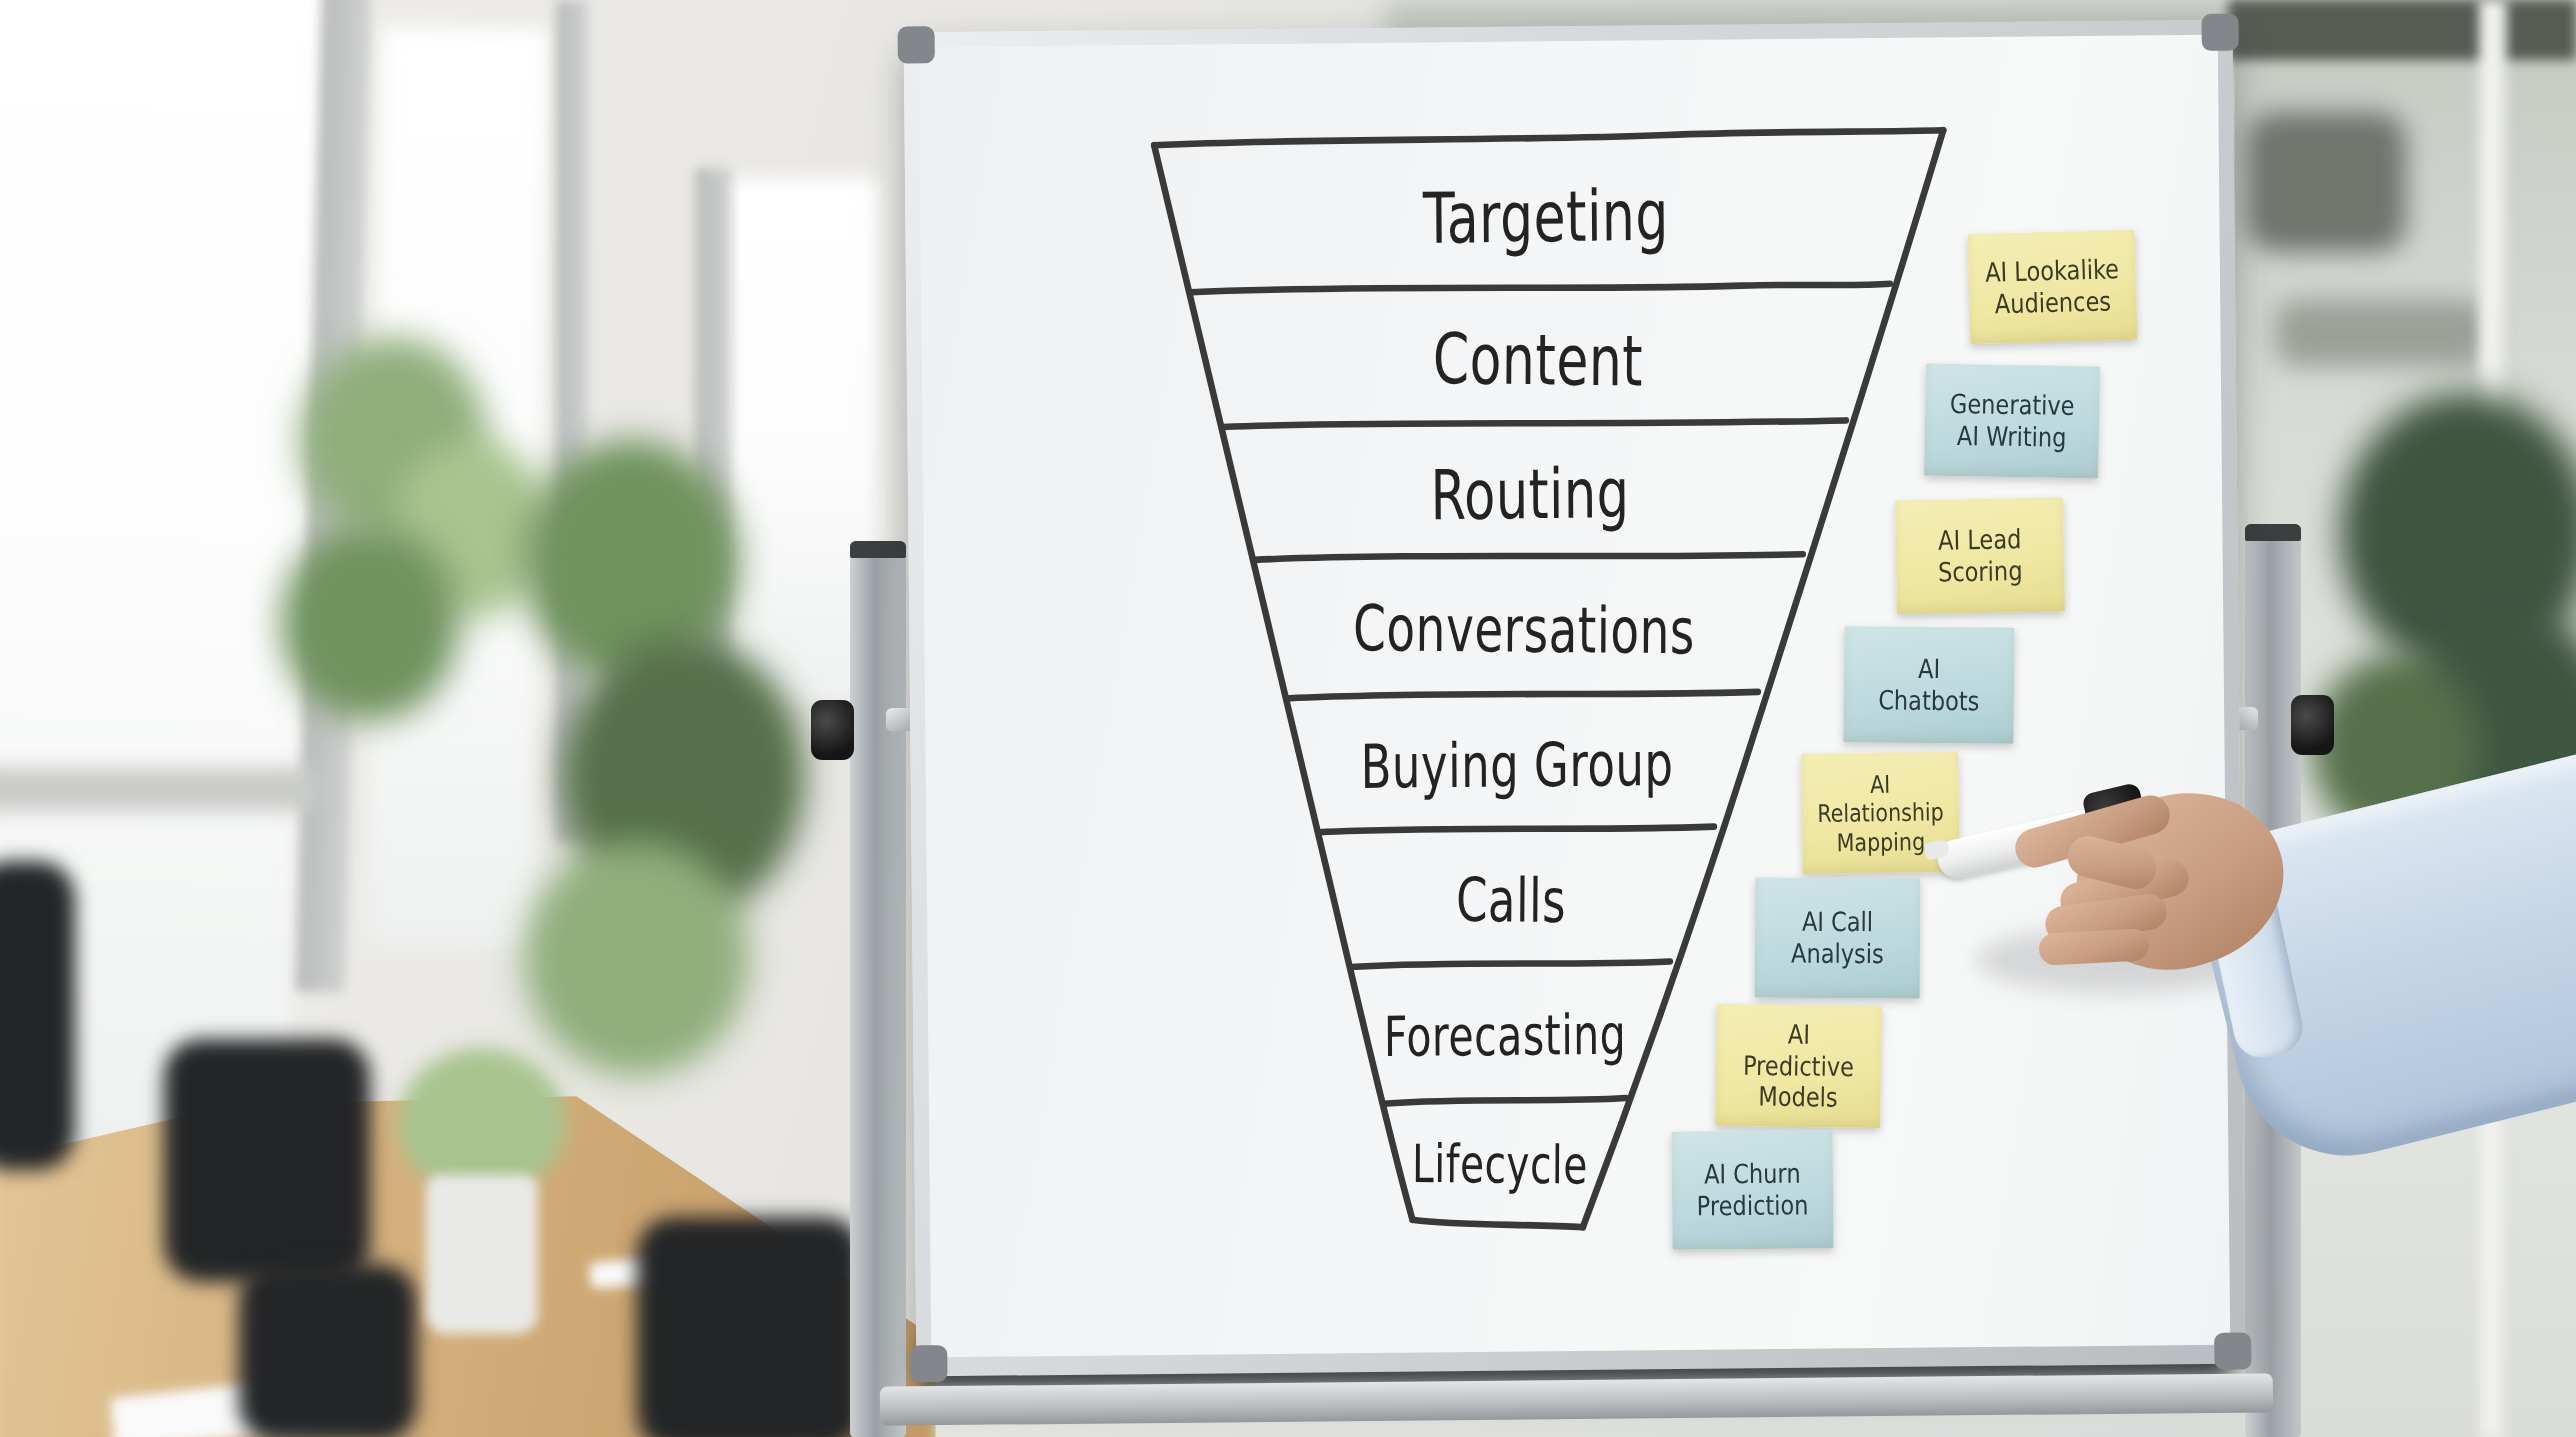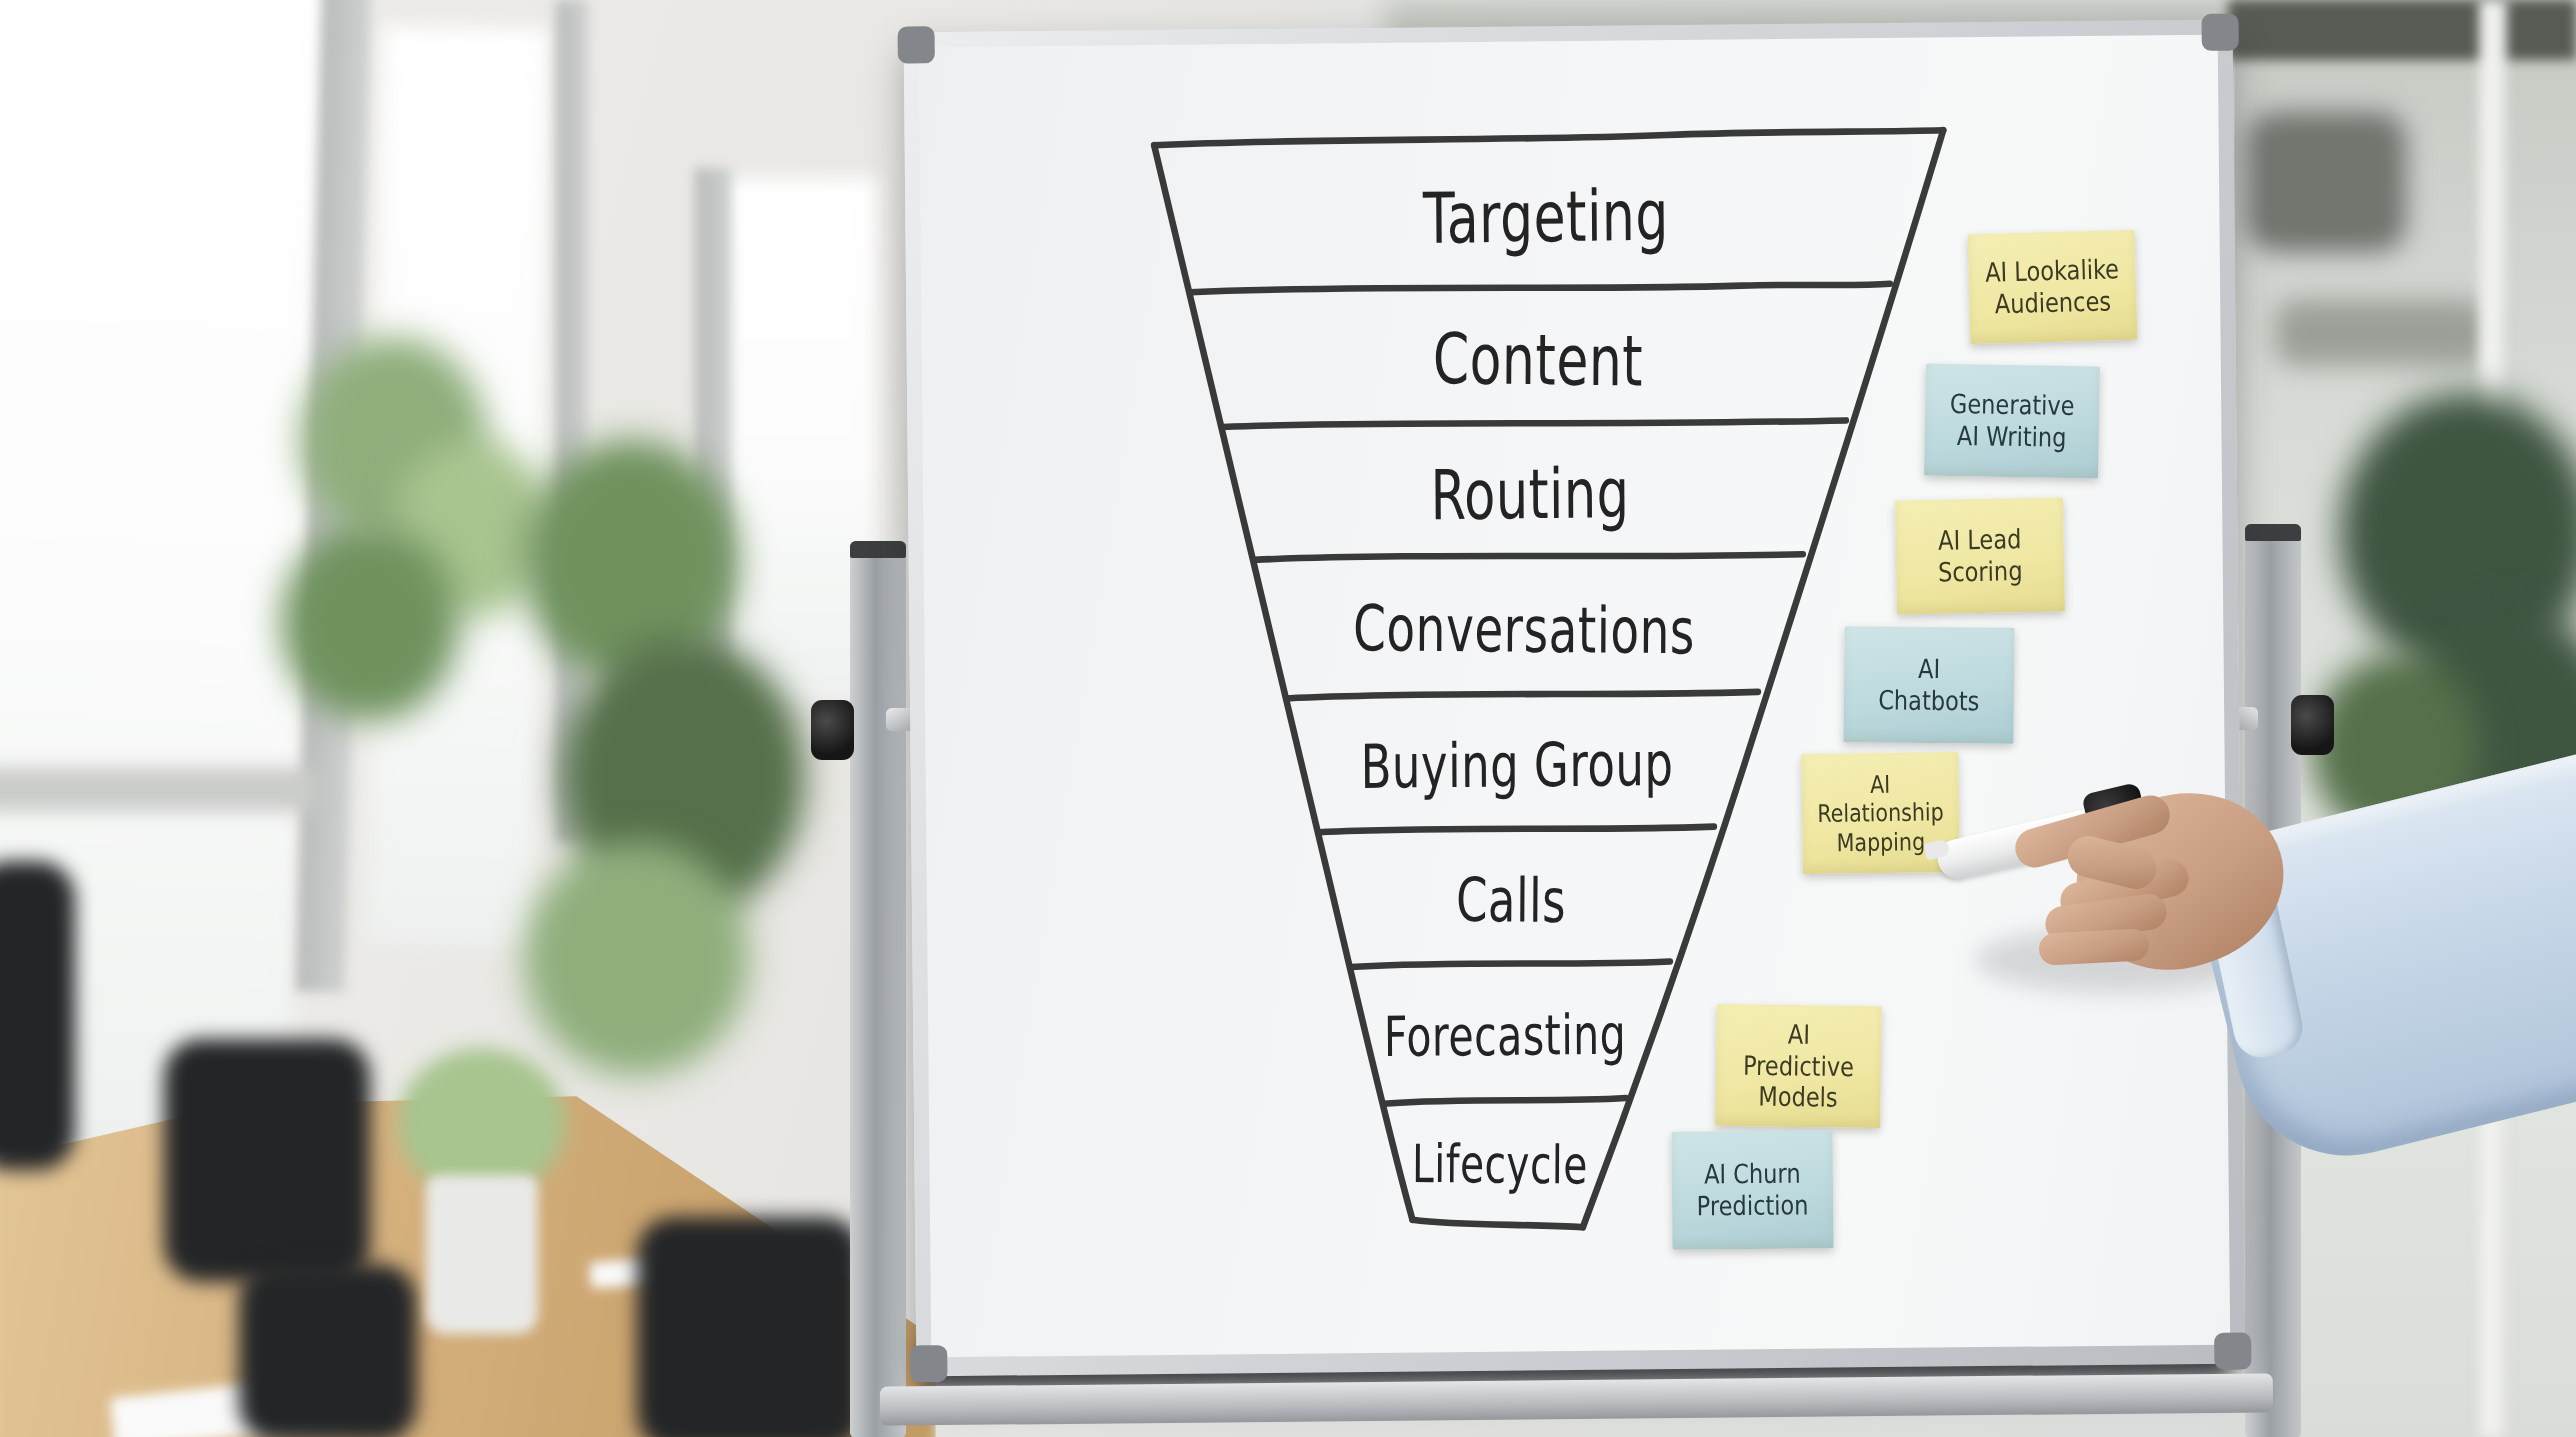--- a/index.html
+++ b/index.html
@@ -192,20 +192,23 @@
   </div>
   <div class="abs sticky yellow" style="left:1896px;top:499px;width:168px;height:114px;transform:rotate(-1deg);">
     <div class="txt" style="width:112px;">AI Lead Scoring</div>
   </div>
   <div class="abs sticky blue" style="left:1844px;top:627px;width:170px;height:116px;transform:rotate(0.6deg);">
     <div class="txt" style="width:109px;">AI Chatbots</div>
   </div>
   <div class="abs sticky yellow" style="left:1802px;top:753px;width:157px;height:120px;transform:rotate(-0.8deg);">
     <div class="txt" style="width:150px;font-size:20.6px;">AI Relationship Mapping</div>
   </div>
+  <div class="abs sticky blue" style="left:1755px;top:878px;width:165px;height:120px;transform:rotate(0.3deg);">
+    <div class="txt" style="width:105px;">AI Call Analysis</div>
+  </div>
   <div class="abs sticky yellow" style="left:1716px;top:1005px;width:165px;height:122px;transform:rotate(0.8deg);">
     <div class="txt" style="width:116px;">AI Predictive Models</div>
   </div>
   <div class="abs sticky blue" style="left:1672px;top:1131px;width:161px;height:118px;transform:rotate(-0.5deg);">
     <div class="txt" style="width:125px;">AI Churn Prediction</div>
   </div>
 
   <div class="abs hand-shadow"></div>
   <div class="abs sleeve"></div>
   <div class="abs cuff"></div>

